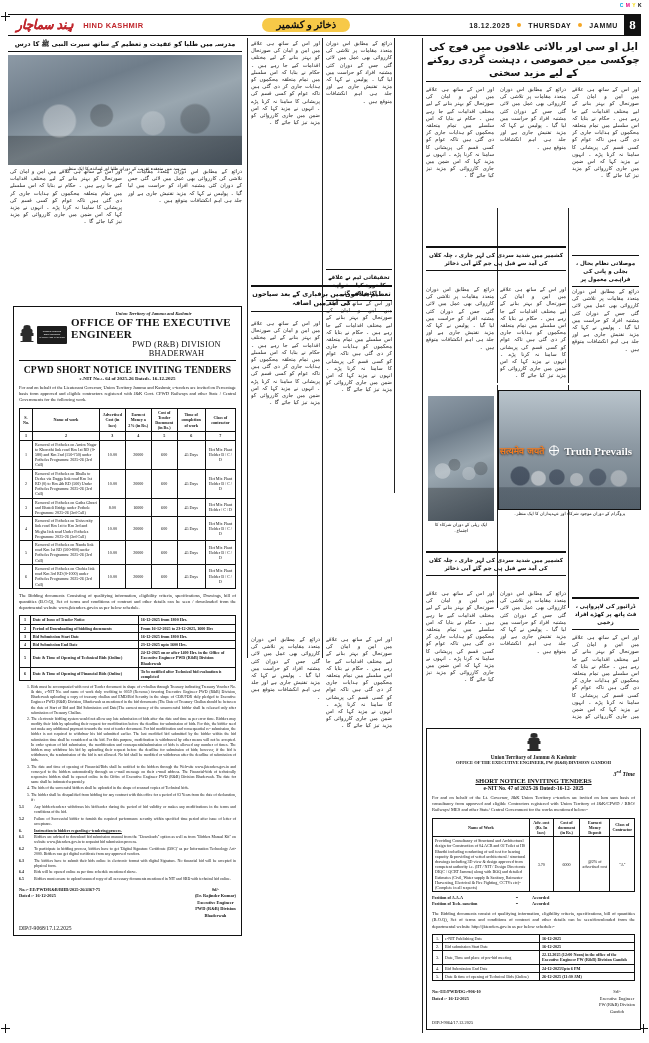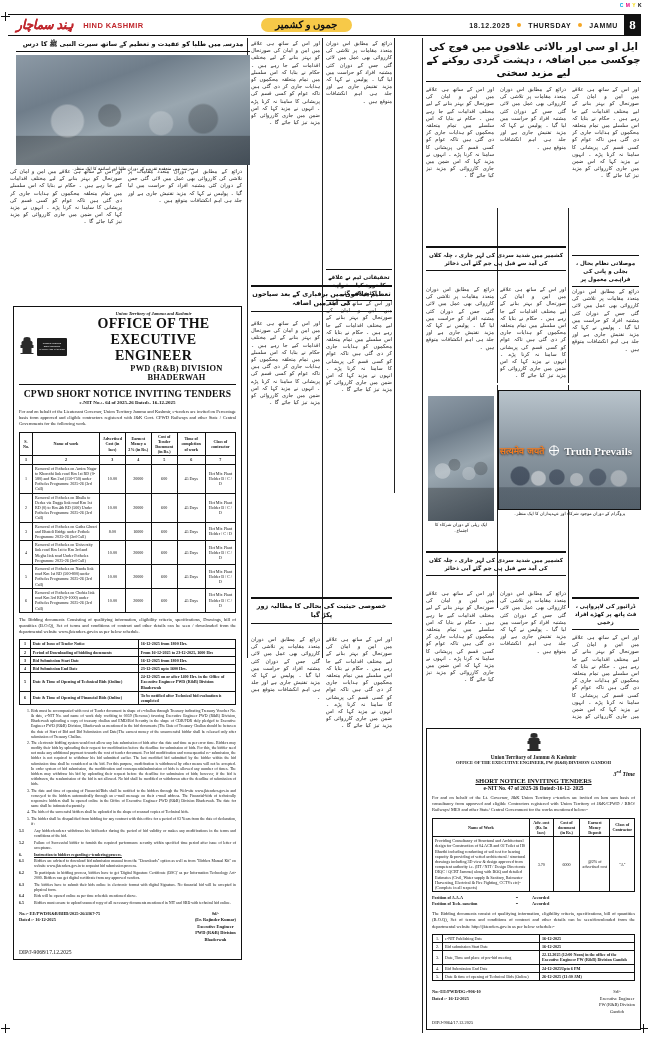--- a/index.html
+++ b/index.html
@@ -114,22 +114,22 @@
     width:16px; height:20px; margin:0 auto; position:relative;
   }
   .emblem .cap { position:absolute; left:50%; transform:translateX(-50%); }
   .emblem .c1 { top:0; width:7px; height:4px; background:#2b2b2b; border-radius:50% 50% 0 0;}
   .emblem .c2 { top:3.5px; width:11px; height:5px; background:#2b2b2b; border-radius:50% 50% 0 0;}
   .emblem .c3 { top:8px; width:13px; height:3px; background:#2b2b2b;}
   .emblem .c4 { top:11px; width:9px; height:5px; background:#2b2b2b;}
   .emblem .c5 { top:16px; width:13px; height:1.6px; background:#2b2b2b;}
 
   .n-org { text-align:center; font-size:4.6px; font-style:italic; font-weight:700; }
-  .n-title1 { text-align:center; font-size:14px; font-weight:700; letter-spacing:.3px; }
-  .n-title2 { text-align:center; font-size:8.4px; font-weight:700; letter-spacing:.3px;margin-left:46px; }
+  .n-title1 { font-size:11px; font-weight:700; letter-spacing:.3px; }
+  .n-title2 { text-align:center; font-size:8.4px; font-weight:400; letter-spacing:.3px;margin-left:46px; }
   .n-main { text-align:center; font-size:9.6px; font-weight:700; letter-spacing:.2px; margin-top:3px;}
   .n-sub { text-align:center; font-size:5px; font-weight:700; margin-top:1px;}
   .n-para { font-size:4.5px; line-height:6.2px; text-align:justify; margin-top:4px; }
 
   table.tbl { border-collapse:collapse; width:100%; margin-top:4px; font-size:4.1px; }
   table.tbl th, table.tbl td {
     border:1px solid #111; padding:1px 2px; vertical-align:middle;
     line-height:5.2px;
   }
   table.tbl th { font-weight:700; text-align:center; }
@@ -206,21 +206,21 @@
   <span class="ck-k">K</span>
 </div>
 <div class="regmark rm-tl"></div>
 <div class="regmark rm-bl"></div>
 <div class="regmark rm-br"></div>
 
 <div class="masthead">
   <div class="mh-logo">ہِند سماچار</div>
   <div class="mh-logo-en">HIND KASHMIR</div>
   <div class="mh-center">
-    <div class="mh-badge">جموں و کشمیر</div>
+    <div class="mh-badge">ذخائر و کشمیر</div>
   </div>
   <div class="mh-right">
     <span>18.12.2025</span>
     <span class="mh-dot"></span>
     <span>THURSDAY</span>
     <span class="mh-dot"></span>
     <span>JAMMU</span>
   </div>
   <div class="mh-page">8</div>
 </div>
@@ -228,24 +228,24 @@
 <div class="page">
 
   <div class="vrule" style="left:239px;height:620px;"></div>
   <div class="vrule" style="left:314px;height:620px;"></div>
   <div class="vrule" style="left:386px;height:455px;"></div>
   <div class="vrule" style="left:414px;height:995px;"></div>
   <div class="vrule" style="left:489px;top:170px;height:400px;"></div>
   <div class="vrule" style="left:560px;top:170px;height:400px;"></div>
 
   <div class="colbox" style="left:418px;top:2px;width:215px;">
-    <div class="urdu-head u-h1 hl">ایل او سی اور بالائی علاقوں میں فوج کی چوکسی میں اضافہ ، دہشت گردی روکنے کے لیے مزید سختی</div>
-  </div>
-
-  <div class="colbox" style="left:8px;top:2px;width:234px;">
+    <div class="urdu-head u-h1 hl">ایل او سی اور بالائی علاقوں میں فوج کی چوکسی میں خصوصی ، دہشت گردی روکنے کے لیے مزید سختی</div>
+  </div>
+
+  <div class="colbox" style="left:0;top:2px;width:234px;">
     <div class="urdu-head u-h3 hl">مدرسہ میں طلبا کو عقیدت و تعظیم کے ساتھ سیرت النبی ﷺ کا درس</div>
     <div class="photo" style="height:110px;margin-top:2px;"></div>
     <div class="caption">مدرسہ میں منعقدہ تقریب کے دوران طلبا اور اساتذہ کا ایک منظر۔</div>
   </div>
 
   <div class="colbox" style="left:2px;top:130px;width:112px;height:165px;overflow:hidden;">
     <div class="urdu">اور اس کے ساتھ ہی علاقے میں امن و امان کی صورتحال کو بہتر بنانے کے لیے مختلف اقدامات کیے جا رہے ہیں ۔ حکام نے بتایا کہ اس سلسلے میں تمام متعلقہ محکموں کو ہدایات جاری کر دی گئی ہیں تاکہ عوام کو کسی قسم کی پریشانی کا سامنا نہ کرنا پڑے ۔ انہوں نے مزید کہا کہ اس ضمن میں جاری کارروائی کو مزید تیز کیا جائے گا ۔</div>
   </div>
   <div class="colbox" style="left:120px;top:130px;width:114px;height:165px;overflow:hidden;">
     <div class="urdu">ذرائع کے مطابق اس دوران متعدد مقامات پر تلاشی کی کارروائی بھی عمل میں لائی گئی جس کے دوران کئی مشتبہ افراد کو حراست میں لیا گیا ۔ پولیس نے کہا کہ مزید تفتیش جاری ہے اور جلد ہی اہم انکشافات متوقع ہیں ۔</div>
@@ -342,25 +342,20 @@
 
   <div class="colbox" style="left:564px;top:556px;width:67px;">
     <div class="hrule2"></div>
     <div class="urdu-head u-h4">ڈرائیور کی لاپرواہی ، فٹ پاتھ پر کھڑے افراد زخمی</div>
     <div class="hrule"></div>
   </div>
   <div class="colbox" style="left:564px;top:596px;width:67px;height:85px;overflow:hidden;">
     <div class="urdu">اور اس کے ساتھ ہی علاقے میں امن و امان کی صورتحال کو بہتر بنانے کے لیے مختلف اقدامات کیے جا رہے ہیں ۔ حکام نے بتایا کہ اس سلسلے میں تمام متعلقہ محکموں کو ہدایات جاری کر دی گئی ہیں تاکہ عوام کو کسی قسم کی پریشانی کا سامنا نہ کرنا پڑے ۔ انہوں نے مزید کہا کہ اس ضمن میں جاری کارروائی کو مزید تیز کیا جائے گا ۔</div>
   </div>
 
-  <div class="colbox" style="left:243px;top:556px;width:141px;">
-    <div class="hrule2"></div>
-    <div class="urdu-head u-h3">خصوصی حیثیت کی بحالی کا مطالبہ زور پکڑ گیا</div>
-    <div class="hrule"></div>
-  </div>
   <div class="colbox" style="left:243px;top:598px;width:69px;height:390px;overflow:hidden;">
     <div class="urdu">ذرائع کے مطابق اس دوران متعدد مقامات پر تلاشی کی کارروائی بھی عمل میں لائی گئی جس کے دوران کئی مشتبہ افراد کو حراست میں لیا گیا ۔ پولیس نے کہا کہ مزید تفتیش جاری ہے اور جلد ہی اہم انکشافات متوقع ہیں ۔</div>
   </div>
   <div class="colbox" style="left:318px;top:598px;width:66px;height:390px;overflow:hidden;">
     <div class="urdu">اور اس کے ساتھ ہی علاقے میں امن و امان کی صورتحال کو بہتر بنانے کے لیے مختلف اقدامات کیے جا رہے ہیں ۔ حکام نے بتایا کہ اس سلسلے میں تمام متعلقہ محکموں کو ہدایات جاری کر دی گئی ہیں تاکہ عوام کو کسی قسم کی پریشانی کا سامنا نہ کرنا پڑے ۔ انہوں نے مزید کہا کہ اس ضمن میں جاری کارروائی کو مزید تیز کیا جائے گا ۔</div>
   </div>
 
   <div class="notice colbox" style="left:5px;top:268px;width:229px;">
 
     <div style="display:flex;align-items:center;gap:4px;border-bottom:1px solid #111;padding-bottom:2px;">

